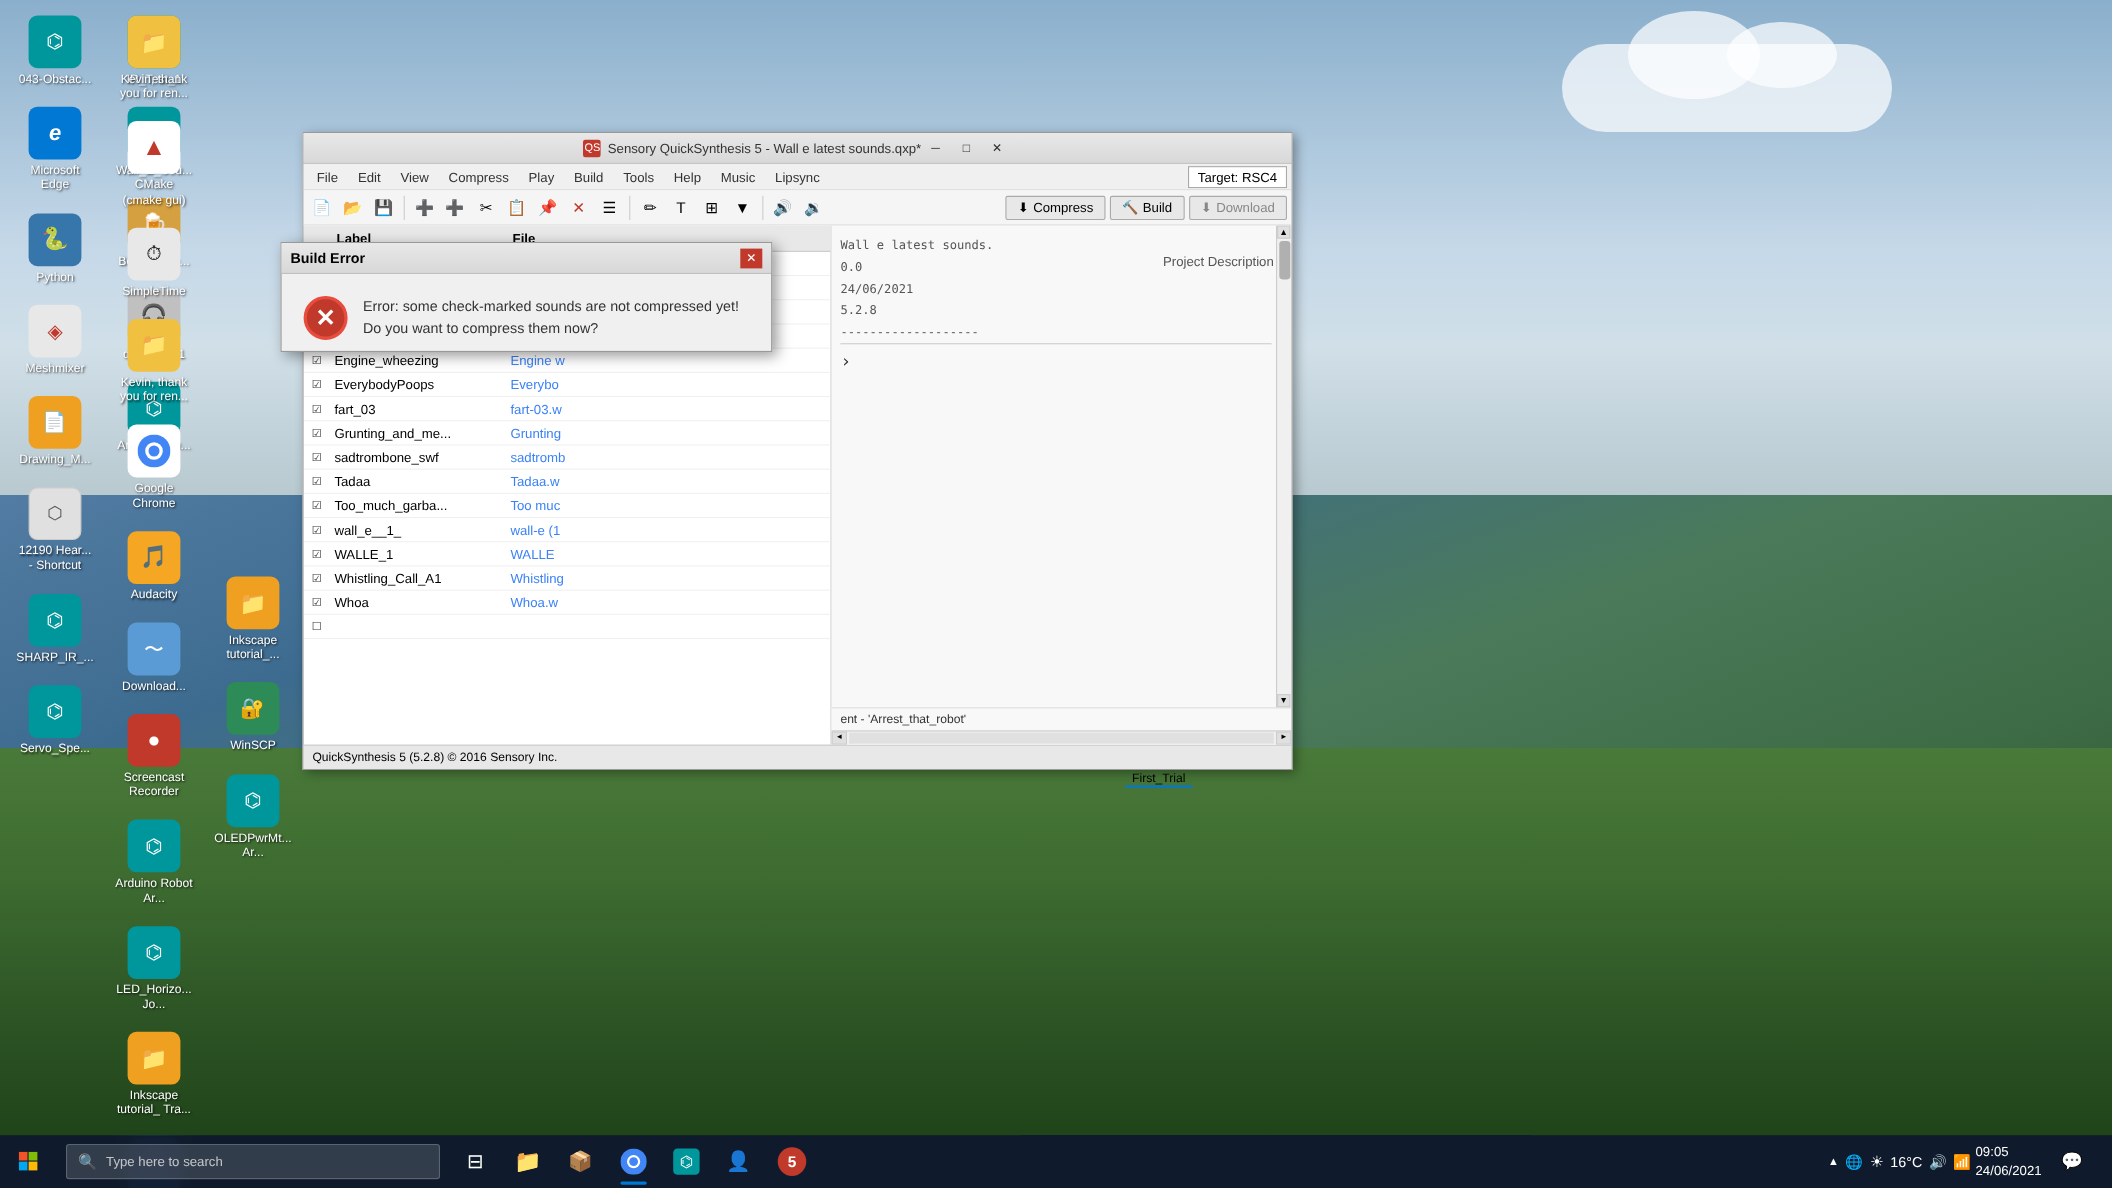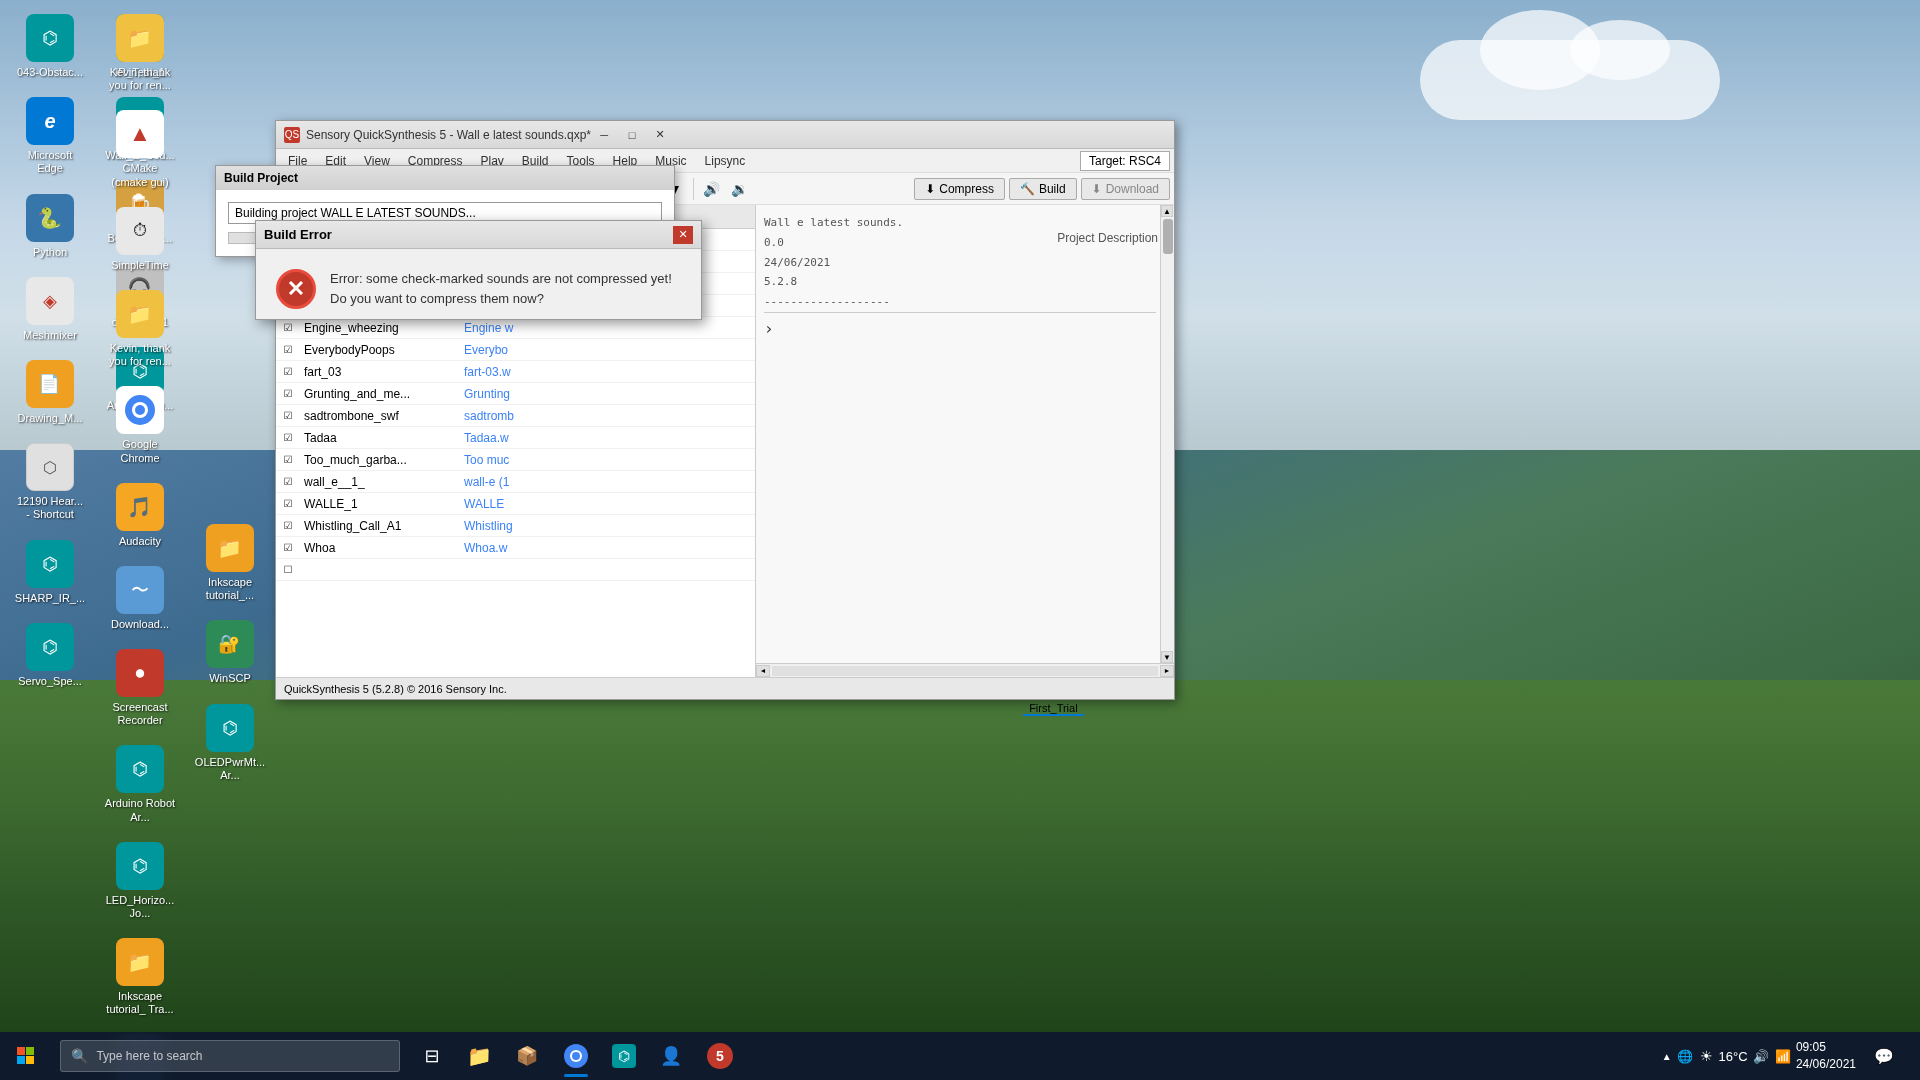--- a/index.html
+++ b/index.html
@@ -86,21 +86,21 @@
       z-index: 10;
       display: flex;
       flex-direction: column;
     }
 
     .window-titlebar {
       background: linear-gradient(180deg, #e8e8e8 0%, #d8d8d8 100%);
       height: 28px;
       display: flex;
       align-items: center;
-      justify-content: flex-start;
+      justify-content: center;
       padding: 0 8px;
       border-bottom: 1px solid #bbb;
       user-select: none;
     }
 
     .window-title-left {
       display: flex;
       align-items: center;
       gap: 6px;
     }
@@ -940,51 +940,41 @@
               <div>0.0</div>
               <div>24/06/2021</div>
               <div>5.2.8</div>
               <div>-------------------</div>
             </div>
 
             <div style="margin:6px 0;font-size:16px;cursor:pointer;color:#333;">›</div>
           </div>
         </div>
 
+        <div style="padding:4px 8px;font-size:11px;color:#333;border-top:1px solid #ddd;background:#f8f8f8;">
+          <span>ent - 'Arrest_that_robot'</span>
+        </div>
 
         <div style="height:14px;background:#f0f0f0;border-top:1px solid #ccc;display:flex;align-items:center;">
           <div style="width:14px;height:12px;background:#e0e0e0;border:1px solid #ccc;display:flex;align-items:center;justify-content:center;font-size:7px;cursor:pointer;">◄</div>
           <div style="flex:1;height:10px;background:#e0e0e0;margin:0 2px;"></div>
           <div style="width:14px;height:12px;background:#e0e0e0;border:1px solid #ccc;display:flex;align-items:center;justify-content:center;font-size:7px;cursor:pointer;">►</div>
         </div>
       </div>
     </div>
 
     <div class="status-bar">
       <span>QuickSynthesis 5 (5.2.8) © 2016 Sensory Inc.</span>
       <div class="status-tabs">
         <div class="status-tab active">First_Trial</div>
         <div class="status-tab">Desktop App</div>
       </div>
     </div>
   </div>
 
-  <div class="build-dialog">
-    <div class="dialog-titlebar">
-      <span>Build Project</span>
-    </div>
-    <div class="dialog-content">
-      <div class="dialog-progress">
-        <span>Building project WALL E LATEST SOUNDS...</span>
-      </div>
-      <div class="build-progress-bar">
-        <div class="build-progress-fill"></div>
-      </div>
-    </div>
-  </div>
 
   <div class="error-dialog">
     <div class="error-titlebar">
       <span class="error-title-text">Build Error</span>
       <button class="error-close-btn">✕</button>
     </div>
     <div class="error-body">
       <div class="error-icon">✕</div>
       <div class="error-message">
         <div>Error: some check-marked sounds are not compressed yet!</div>

